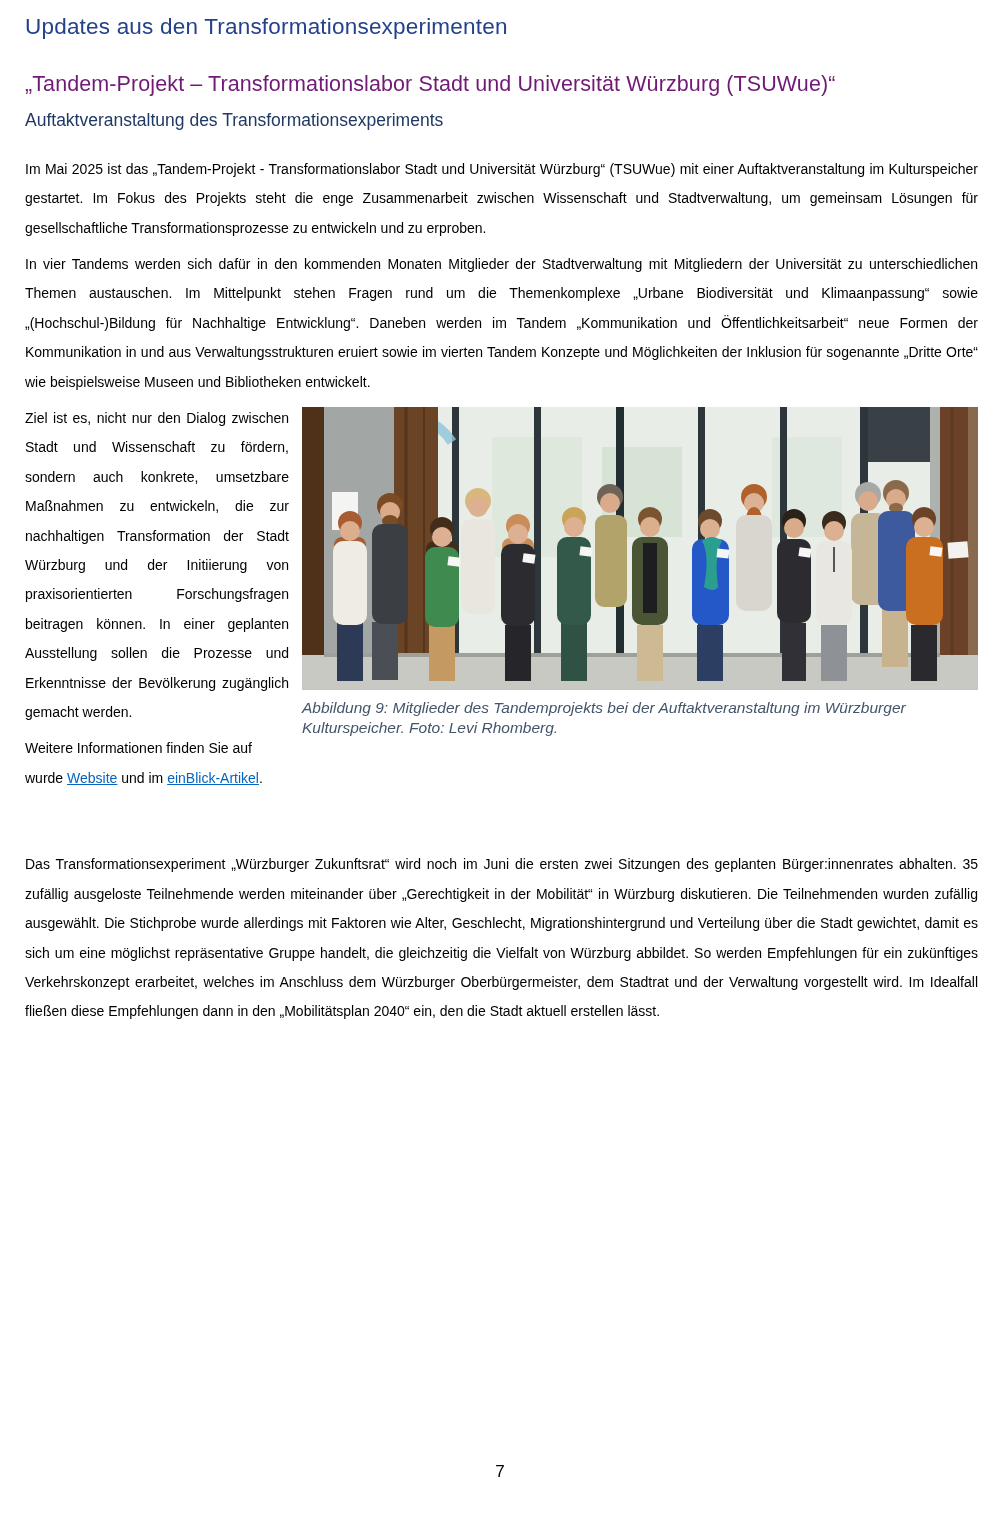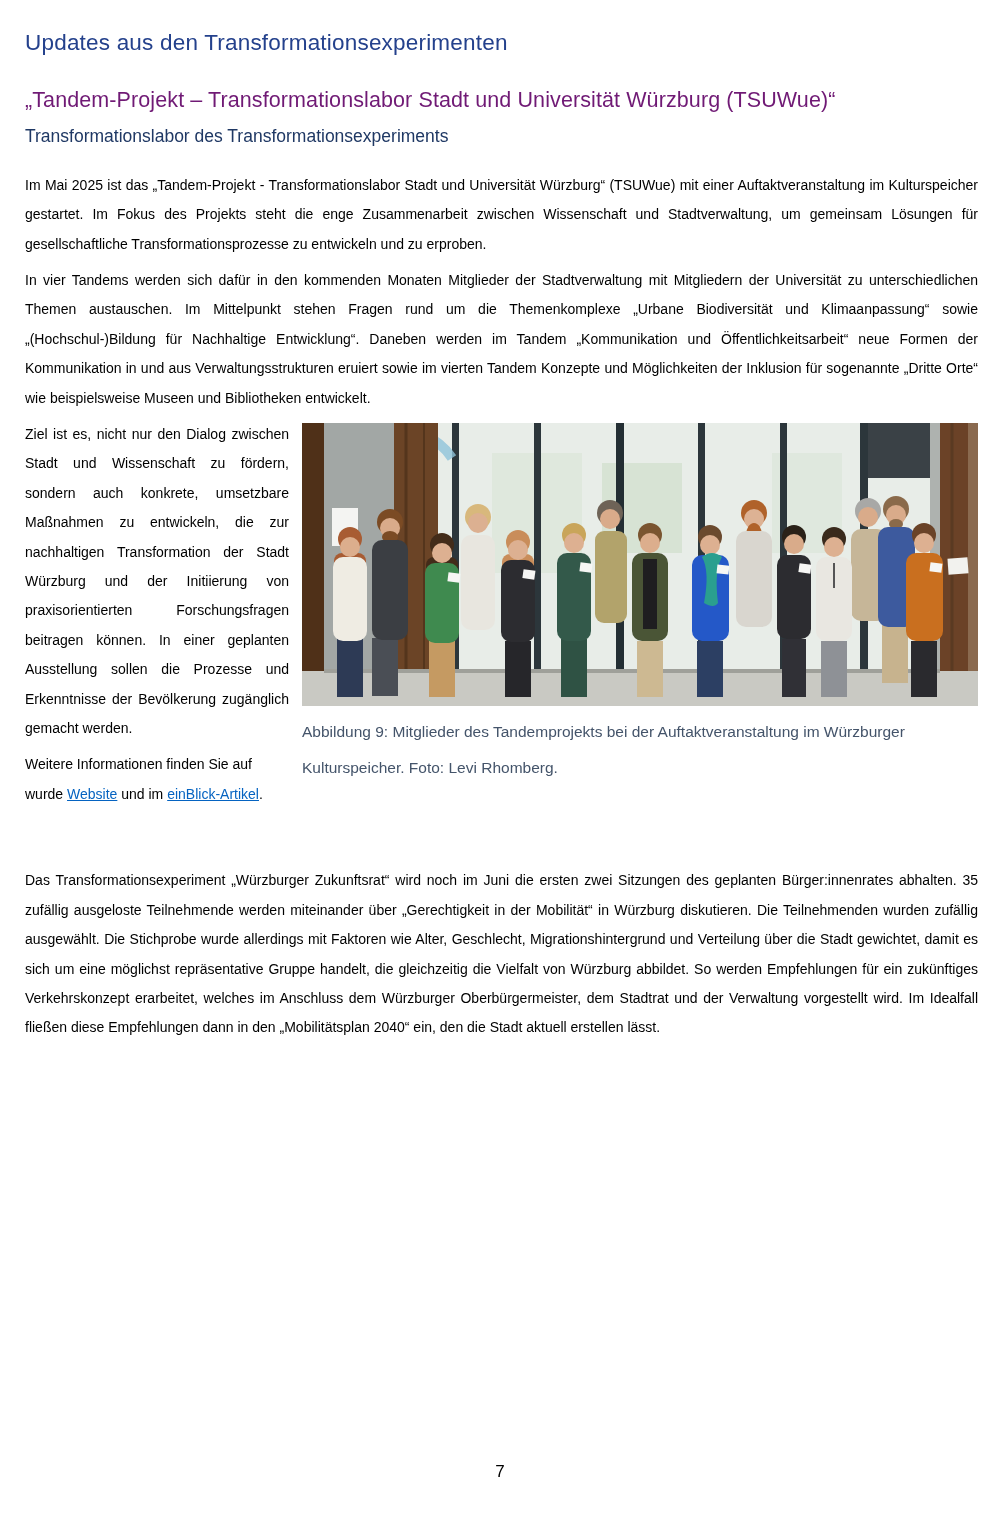--- a/index.html
+++ b/index.html
@@ -5,21 +5,21 @@
   html,body{margin:0;padding:0;background:#ffffff;}
   body{
     width:1000px;height:1536px;position:relative;
     font-family:"Liberation Sans",sans-serif;
     color:#000;
     -webkit-font-smoothing:antialiased;
   }
   .page{
     box-sizing:border-box;
     width:1000px;height:1536px;
-    padding:29px 22px 0 25px;
+    padding:13px 22px 0 25px;
     overflow:hidden;
     position:relative;
   }
   h1,h2,h3{font-weight:400;margin:0;}
   .main-title{
     font-size:22.5px;line-height:1.25;
     color:#24418C;
     margin-bottom:30px;
     letter-spacing:.2px;
   }
@@ -53,22 +53,23 @@
     margin:3px 0 8px 13px;
     padding:0;
   }
   .photo-frame{
     width:676px;height:283px;
     display:block;
     background:#b8bcb8;
   }
   figcaption{
     font-size:15.5px;
+    font-style:italic;
     color:#44546A;
-    line-height:36px;
+    line-height:20px;
     margin-top:8px;
     text-align:left;
   }
   .section-2{clear:both;margin-top:57px;}
   .section-2 .section-heading{margin-bottom:34px;}
   .page-number{
     position:absolute;
     left:0;right:0;
     top:1462px;
     text-align:center;
@@ -78,21 +79,21 @@
 </style>
 </head>
 <body>
 
 <div class="page">
 
   <h1 class="main-title">Updates aus den Transformationsexperimenten</h1>
 
   <h2 class="section-heading">„Tandem-Projekt – Transformationslabor Stadt und Universität Würzburg (TSUWue)“</h2>
 
-  <h3 class="sub-heading">Transformationslabor des Transformationsexperiments</h3>
+  <h3 class="sub-heading">Auftaktveranstaltung des Transformationsexperiments</h3>
 
   <p class="body">Im Mai 2025 ist das „Tandem-Projekt - Transformationslabor Stadt und Universität Würzburg“ (TSUWue) mit einer Auftaktveranstaltung im Kulturspeicher gestartet. Im Fokus des Projekts steht die enge Zusammenarbeit zwischen Wissenschaft und Stadtverwaltung, um gemeinsam Lösungen für gesellschaftliche Transformationsprozesse zu entwickeln und zu erproben.</p>
 
   <p class="body">In vier Tandems werden sich dafür in den kommenden Monaten Mitglieder der Stadtverwaltung mit Mitgliedern der Universität zu unterschiedlichen Themen austauschen. Im Mittelpunkt stehen Fragen rund um die Themenkomplexe „Urbane Biodiversität und Klimaanpassung“ sowie „(Hochschul-)Bildung für Nachhaltige Entwicklung“. Daneben werden im Tandem „Kommunikation und Öffentlichkeitsarbeit“ neue Formen der Kommunikation in und aus Verwaltungsstrukturen eruiert sowie im vierten Tandem Konzepte und Möglichkeiten der Inklusion für sogenannte „Dritte Orte“ wie beispielsweise Museen und Bibliotheken entwickelt.</p>
 
   <figure class="photo-figure">
     <svg class="photo-frame" viewBox="0 0 676 283" xmlns="http://www.w3.org/2000/svg" preserveAspectRatio="none">
 
       <rect x="0" y="0" width="676" height="283" fill="#aeb2af"></rect>
 

